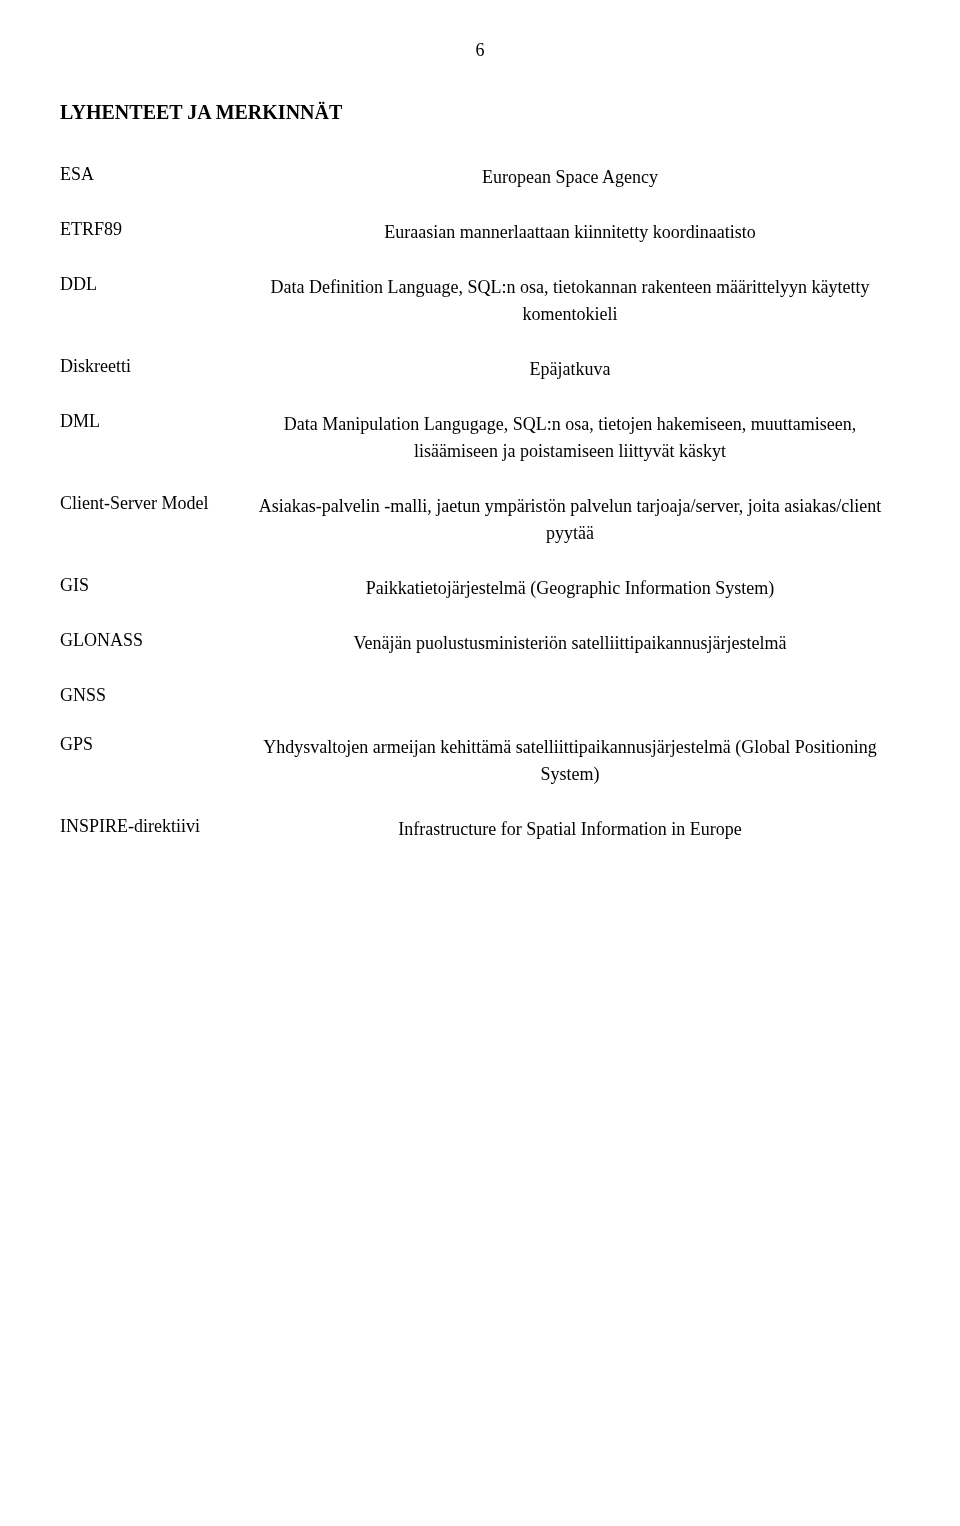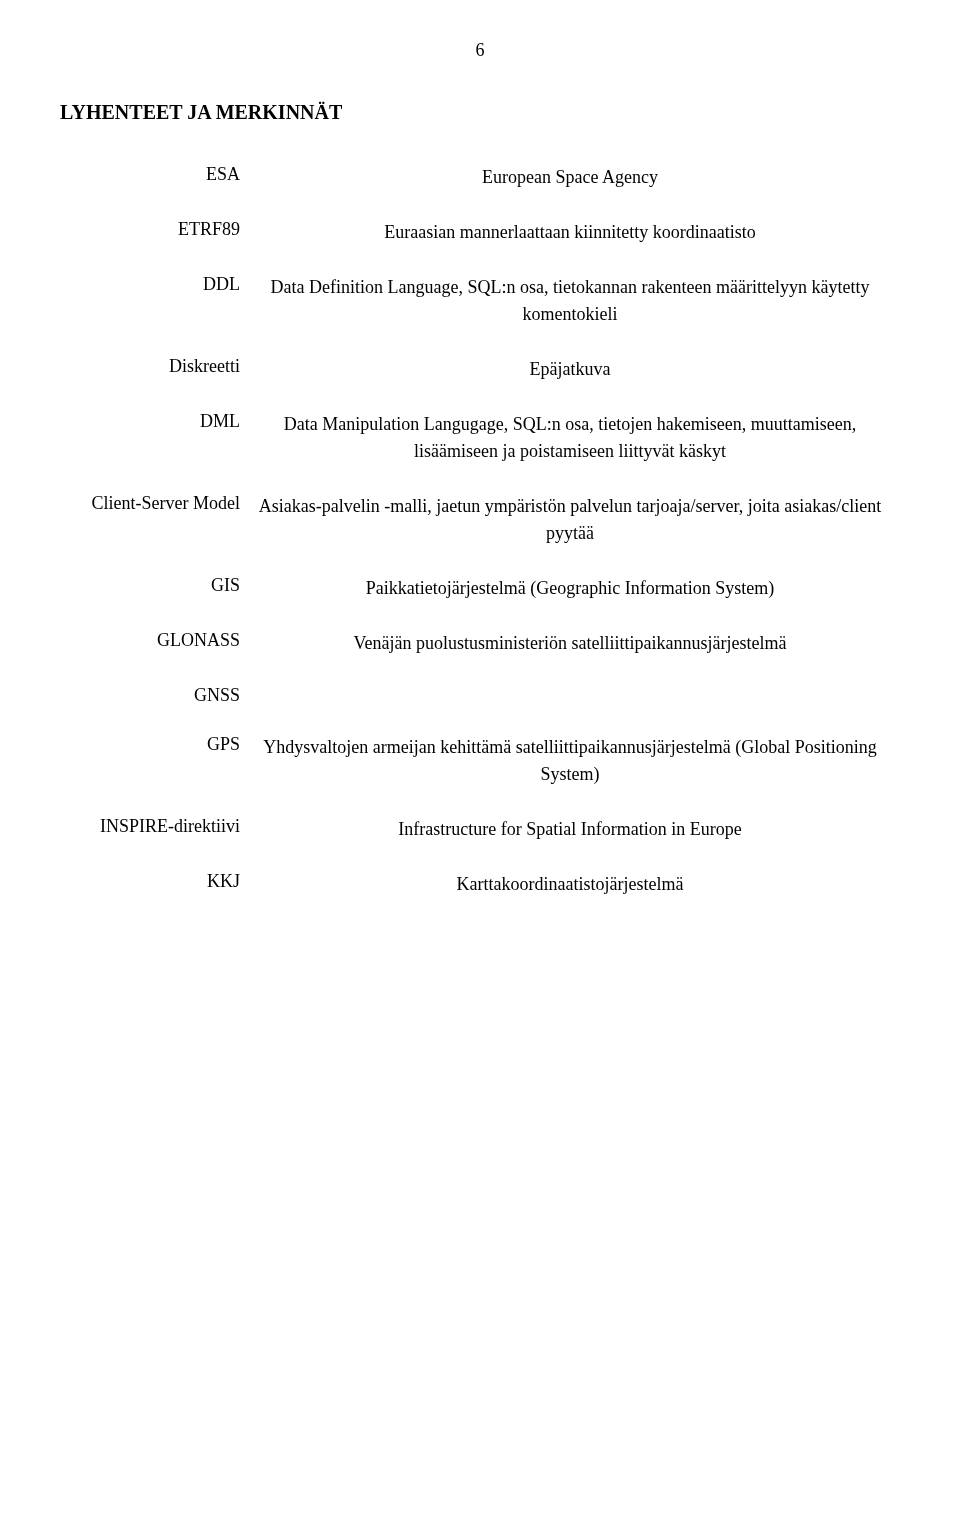--- a/index.html
+++ b/index.html
@@ -32,21 +32,20 @@
       display: flex;
       margin-bottom: 28px;
       align-items: flex-start;
     }
     .entry-term {
       min-width: 180px;
       font-size: 18px;
       font-weight: normal;
       flex-shrink: 0;
       padding-top: 0;
-      text-align: right;
     }
     .entry-def {
       font-size: 18px;
       flex: 1;
       line-height: 1.5;
       text-align: center;
     }
   </style>
 </head>
 <body>
@@ -96,17 +95,13 @@
       <div class="entry-term">GNSS</div>
     </div>
     <div class="entry">
       <div class="entry-term">GPS</div>
       <div class="entry-def">Yhdysvaltojen armeijan kehittämä satelliittipaikannusjärjestelmä (Global Positioning System)</div>
     </div>
     <div class="entry">
       <div class="entry-term">INSPIRE-direktiivi</div>
       <div class="entry-def">Infrastructure for Spatial Information in Europe</div>
     </div>
-    <div class="entry">
-      <div class="entry-term">KKJ</div>
-      <div class="entry-def">Karttakoordinaatistojärjestelmä</div>
-    </div>
   </div>
 
 </body></html>

